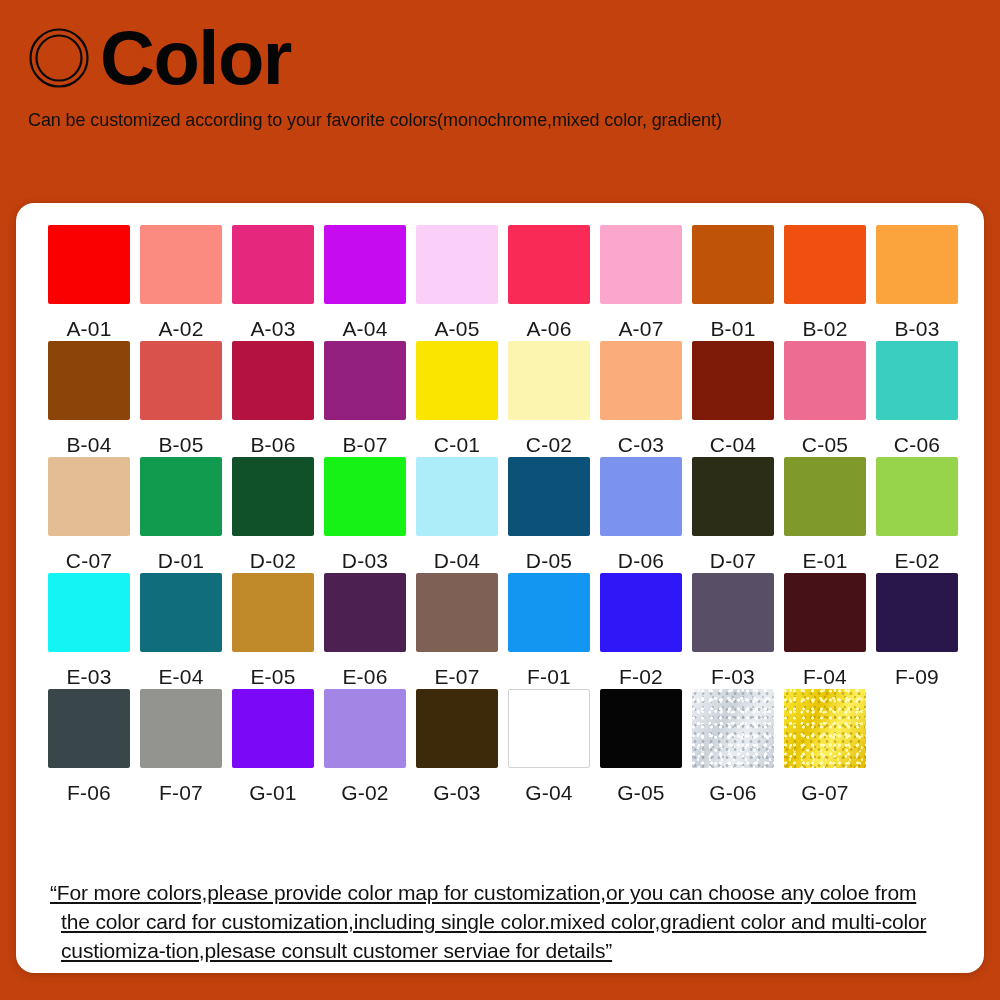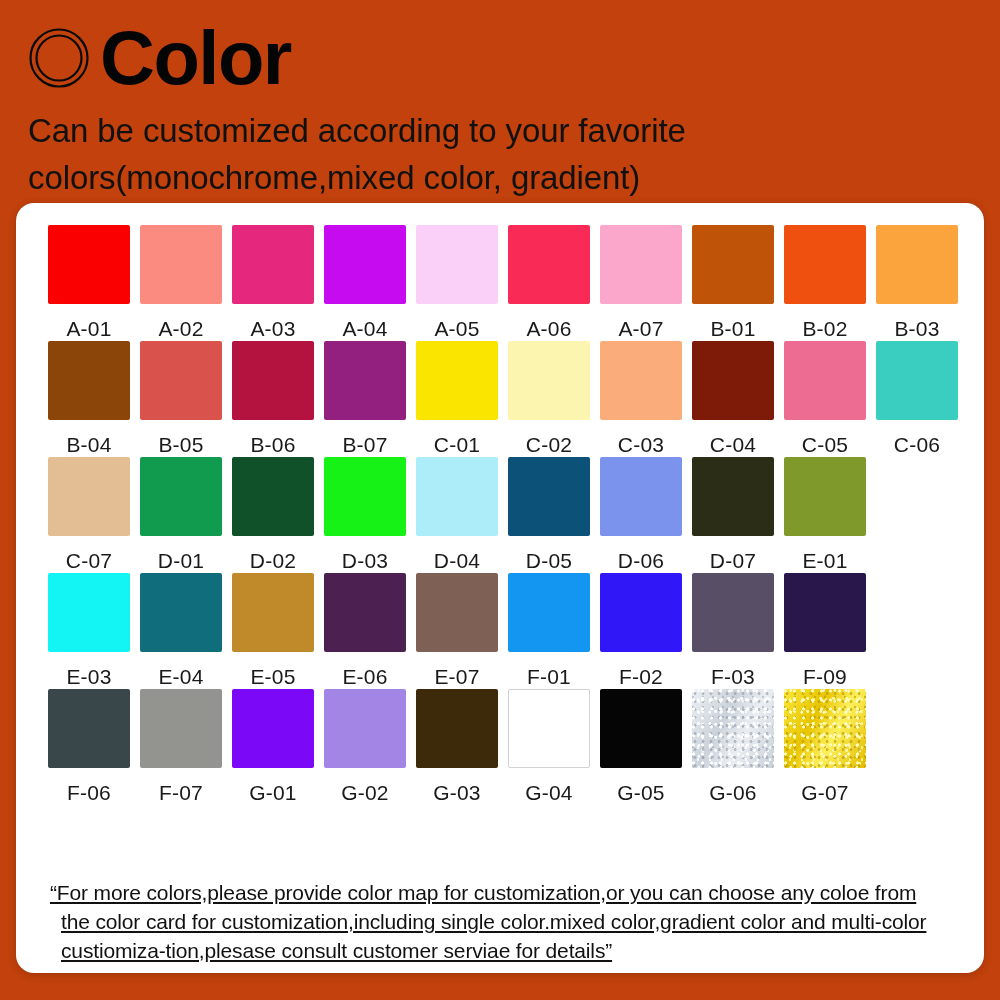--- a/index.html
+++ b/index.html
@@ -44,21 +44,21 @@
     line-height: 0.95;
     letter-spacing: -1.5px;
     color: #050505;
   }
 
   .subtitle {
     position: absolute;
     left: 28px;
     top: 108px;
     width: 952px;
-    font-size: 33px;
+    font-size: 18px;
     line-height: 1.42;
     color: #111111;
     letter-spacing: -0.1px;
   }
 
   
   .card {
     position: absolute;
     left: 16px;
     top: 203px;
@@ -282,20 +282,24 @@
             <div class="swatch-label">D-06</div>
           </div>
           <div class="cell">
             <div class="swatch" style="background-color: rgb(44, 45, 22);"></div>
             <div class="swatch-label">D-07</div>
           </div>
           <div class="cell">
             <div class="swatch" style="background-color: rgb(127, 153, 42);"></div>
             <div class="swatch-label">E-01</div>
           </div>
+          <div class="cell">
+            <div class="swatch" style="background-color: rgb(152, 212, 75);"></div>
+            <div class="swatch-label">E-02</div>
+          </div>
         </div>
         <div class="row">
           <div class="cell">
             <div class="swatch" style="background-color: rgb(19, 244, 244);"></div>
             <div class="swatch-label">E-03</div>
           </div>
           <div class="cell">
             <div class="swatch" style="background-color: rgb(16, 109, 123);"></div>
             <div class="swatch-label">E-04</div>
           </div>
@@ -315,20 +319,24 @@
             <div class="swatch" style="background-color: rgb(19, 150, 242);"></div>
             <div class="swatch-label">F-01</div>
           </div>
           <div class="cell">
             <div class="swatch" style="background-color: rgb(48, 23, 247);"></div>
             <div class="swatch-label">F-02</div>
           </div>
           <div class="cell">
             <div class="swatch" style="background-color: rgb(88, 79, 103);"></div>
             <div class="swatch-label">F-03</div>
+          </div>
+          <div class="cell">
+            <div class="swatch" style="background-color: rgb(71, 17, 24);"></div>
+            <div class="swatch-label">F-04</div>
           </div>
           <div class="cell">
             <div class="swatch" style="background-color: rgb(41, 22, 75);"></div>
             <div class="swatch-label">F-09</div>
           </div>
         </div>
         <div class="row">
           <div class="cell">
             <div class="swatch" style="background-color: rgb(57, 70, 74);"></div>
             <div class="swatch-label">F-06</div>

